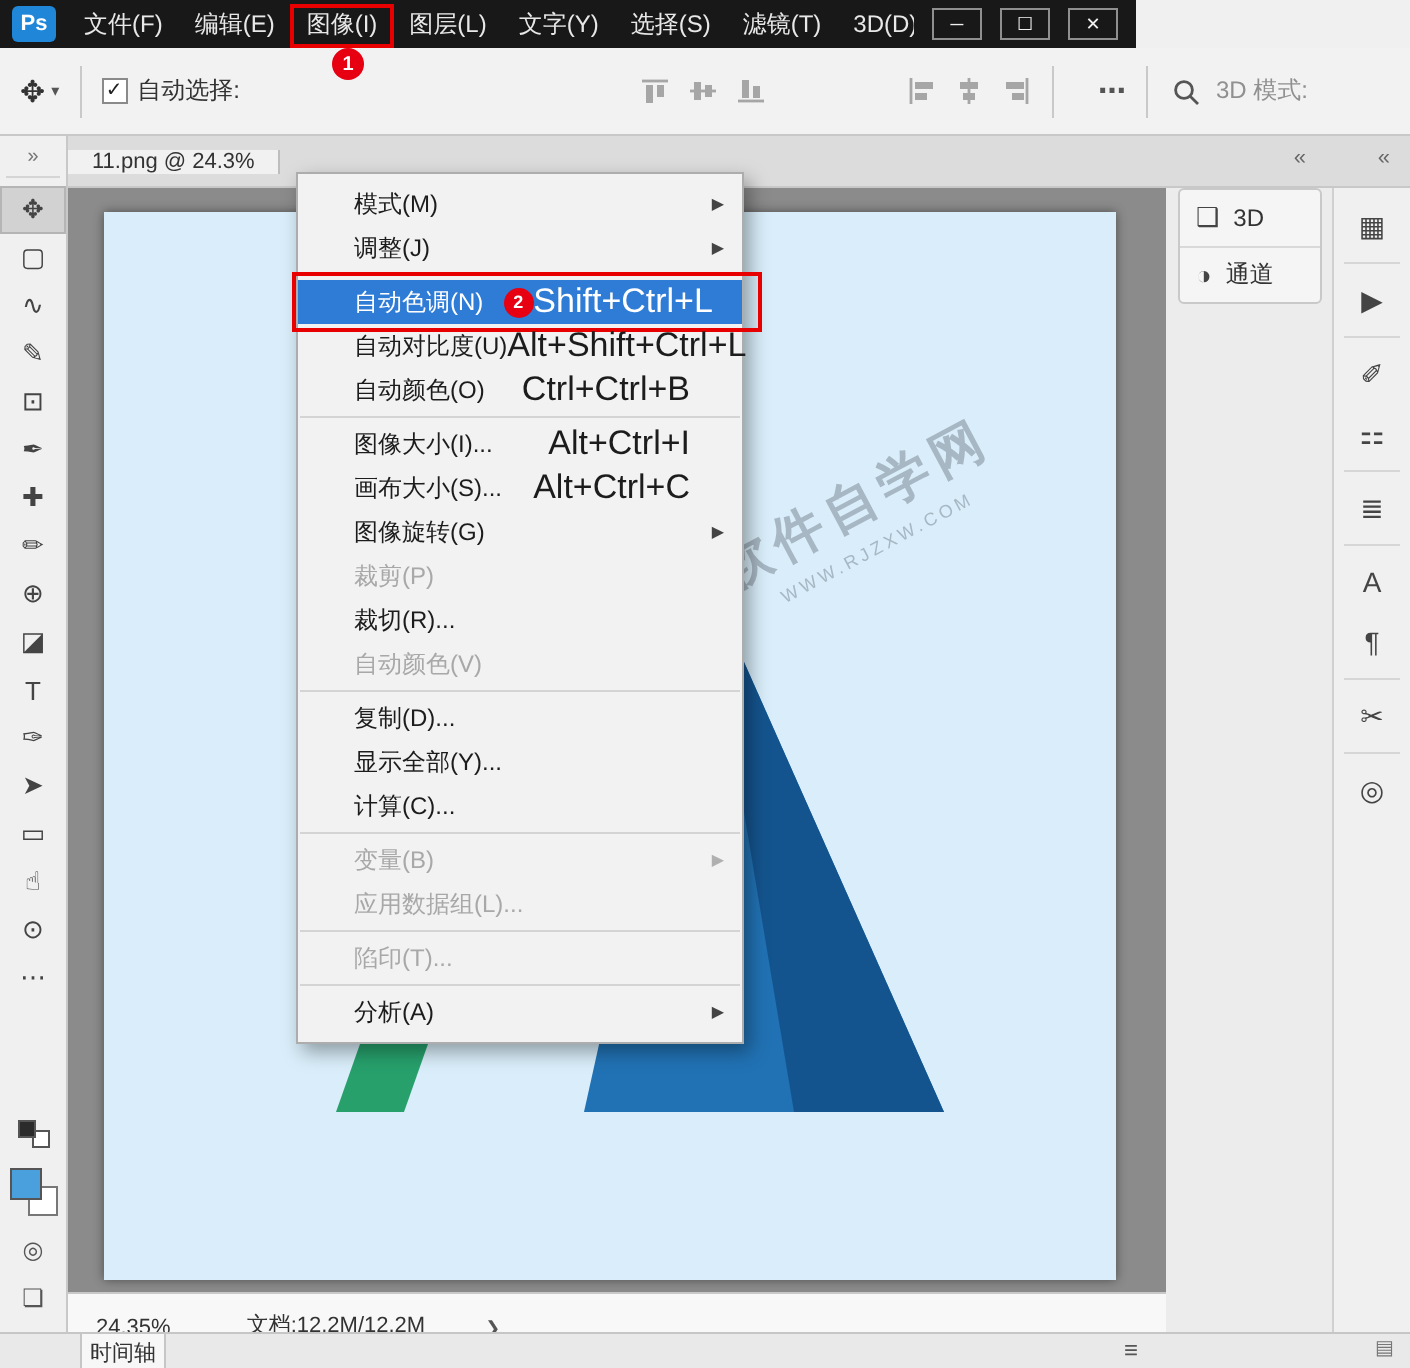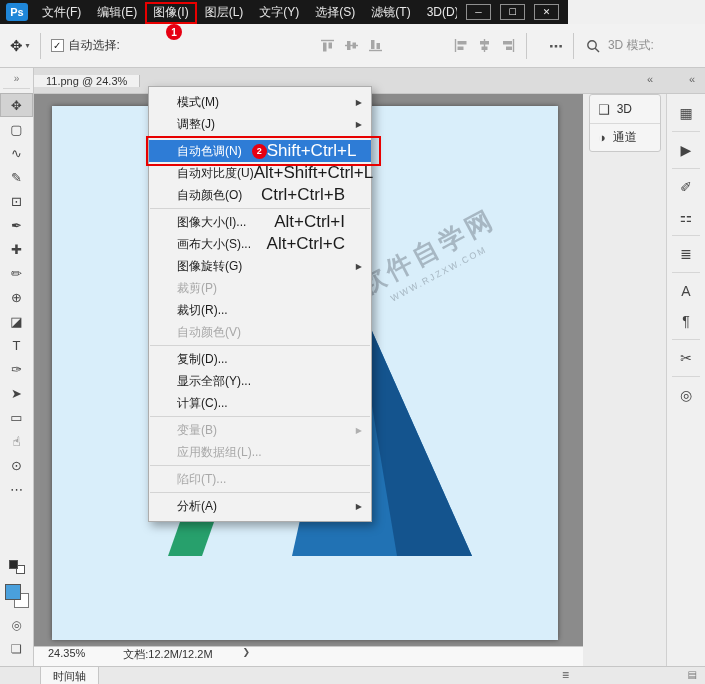--- a/index.html
+++ b/index.html
@@ -81,21 +81,21 @@
   .p-blue { fill:var(--logo-blue,#2172b4); }
   .p-blue-dark { fill:var(--logo-blue-dark,#14548e); }
   .p-green { fill:var(--logo-green,#27a06c); }
   .watermark { position:absolute; left:278px; top:128px; width:200px; text-align:center;
     transform:rotate(-28deg); color:rgba(125,138,150,0.55); pointer-events:none; }
   .wm1 { font-size:26px; font-weight:bold; letter-spacing:4px; white-space:nowrap; }
   .wm2 { font-size:9px; letter-spacing:2px; margin-top:2px; }
 
   
   .statusbar { position:absolute; left:34px; top:646px; width:549px; height:24px; background:#f8f8f8;
-    border-top:1px solid #c8c8c8; display:flex; align-items:flex-start; font-size:11px; color:#333; }
+    border-top:1px solid #c8c8c8; display:flex; align-items:flex-end; font-size:11px; color:#333; }
   .zoom { margin-left:14px; cursor:text; }
   .docinfo { margin-left:38px; }
   .st-chev { margin-left:30px; font-size:9px; color:#555; cursor:pointer; }
 
   
   .rightpanel { position:absolute; left:583px; top:94px; width:122px; height:572px; background:#ececec; }
   .panelgroup { position:absolute; left:6px; top:0; width:72px; background:#f5f5f5;
     border:1px solid #c9c9c9; border-radius:3px; overflow:hidden; }
   .pg-row { height:28px; display:flex; align-items:center; gap:7px; padding:0 8px; cursor:pointer; }
   .pg-row + .pg-row { border-top:1px solid #d9d9d9; }
@@ -103,21 +103,21 @@
   .pg-lbl { font-size:12px; color:#333; white-space:nowrap; }
   .iconstrip { position:absolute; left:83px; top:0; width:39px; height:100%; background:#f0f0f0;
     border-left:1px solid #d0d0d0; display:flex; flex-direction:column; align-items:center; padding-top:4px; }
   .strip-icon { width:38px; height:30px; display:flex; align-items:center; justify-content:center;
     font-size:14px; color:#444; cursor:pointer; }
   .strip-sep { width:28px; border-top:1px solid #d6d6d6; margin:3px 0; }
 
   
   .bottombar { position:absolute; left:0; top:666px; width:705px; height:18px; background:#e9e9e9;
     border-top:1px solid #c6c6c6; }
-  .tl-tab { position:absolute; left:40px; top:0; height:18px; padding:0 12px; background:#f7f7f7;
+  .tl-tab { position:absolute; left:40px; top:0; height:18px; padding:0 4px; background:#f7f7f7;
     border-left:1px solid #c6c6c6; border-right:1px solid #c6c6c6; font-size:11px; color:#333;
     display:flex; align-items:center; cursor:pointer; }
   .tl-menu { position:absolute; left:562px; top:1px; font-size:12px; color:#555; cursor:pointer; }
   .tl-grid { position:absolute; right:8px; top:2px; font-size:10px; color:#777; cursor:pointer; }
 
   
   .dropdown { position:absolute; left:148px; top:86px; width:224px; background:#f2f2f2;
     border:1px solid #adadad; box-shadow:3px 4px 9px rgba(0,0,0,0.35); padding:4px 0; z-index:60; }
   .mitem { height:22px; display:flex; align-items:center; padding:0 26px 0 28px; position:relative;
     font-size:12px; color:#1c1c1c; cursor:pointer; }

